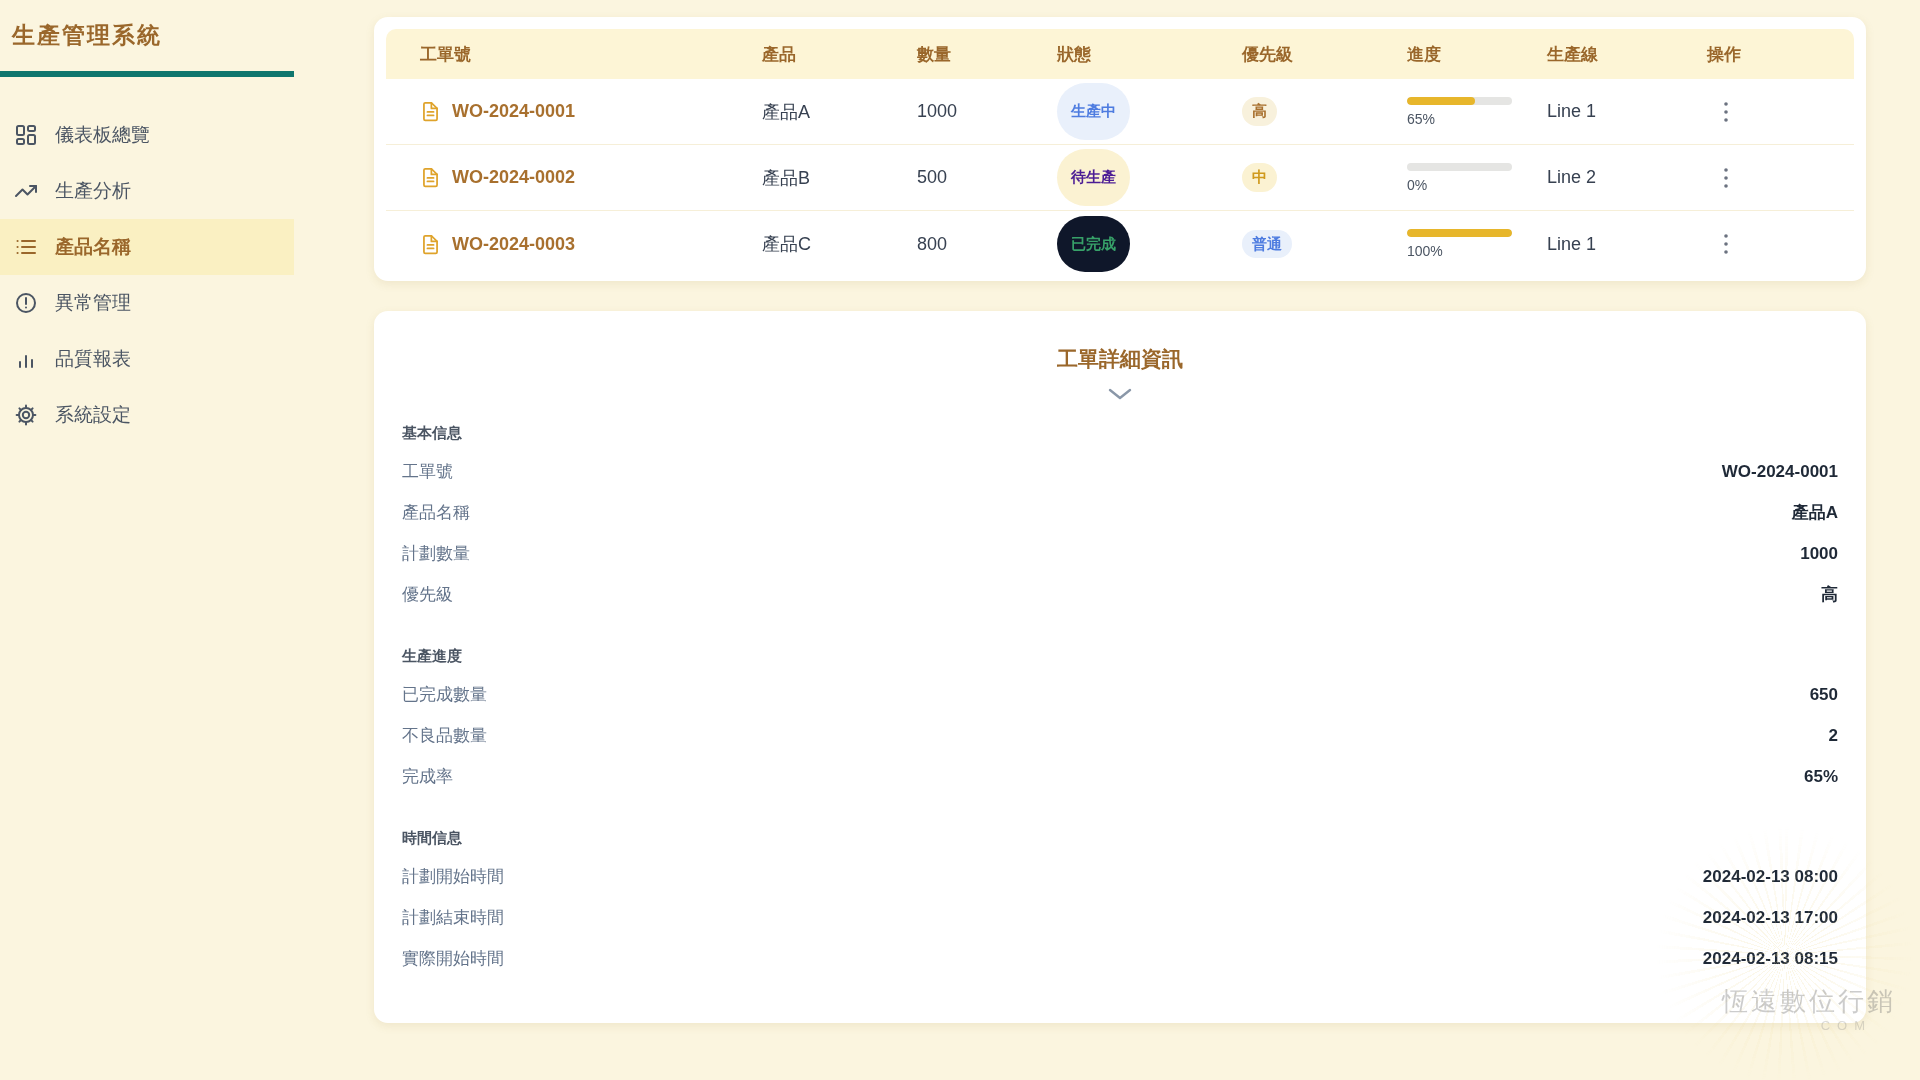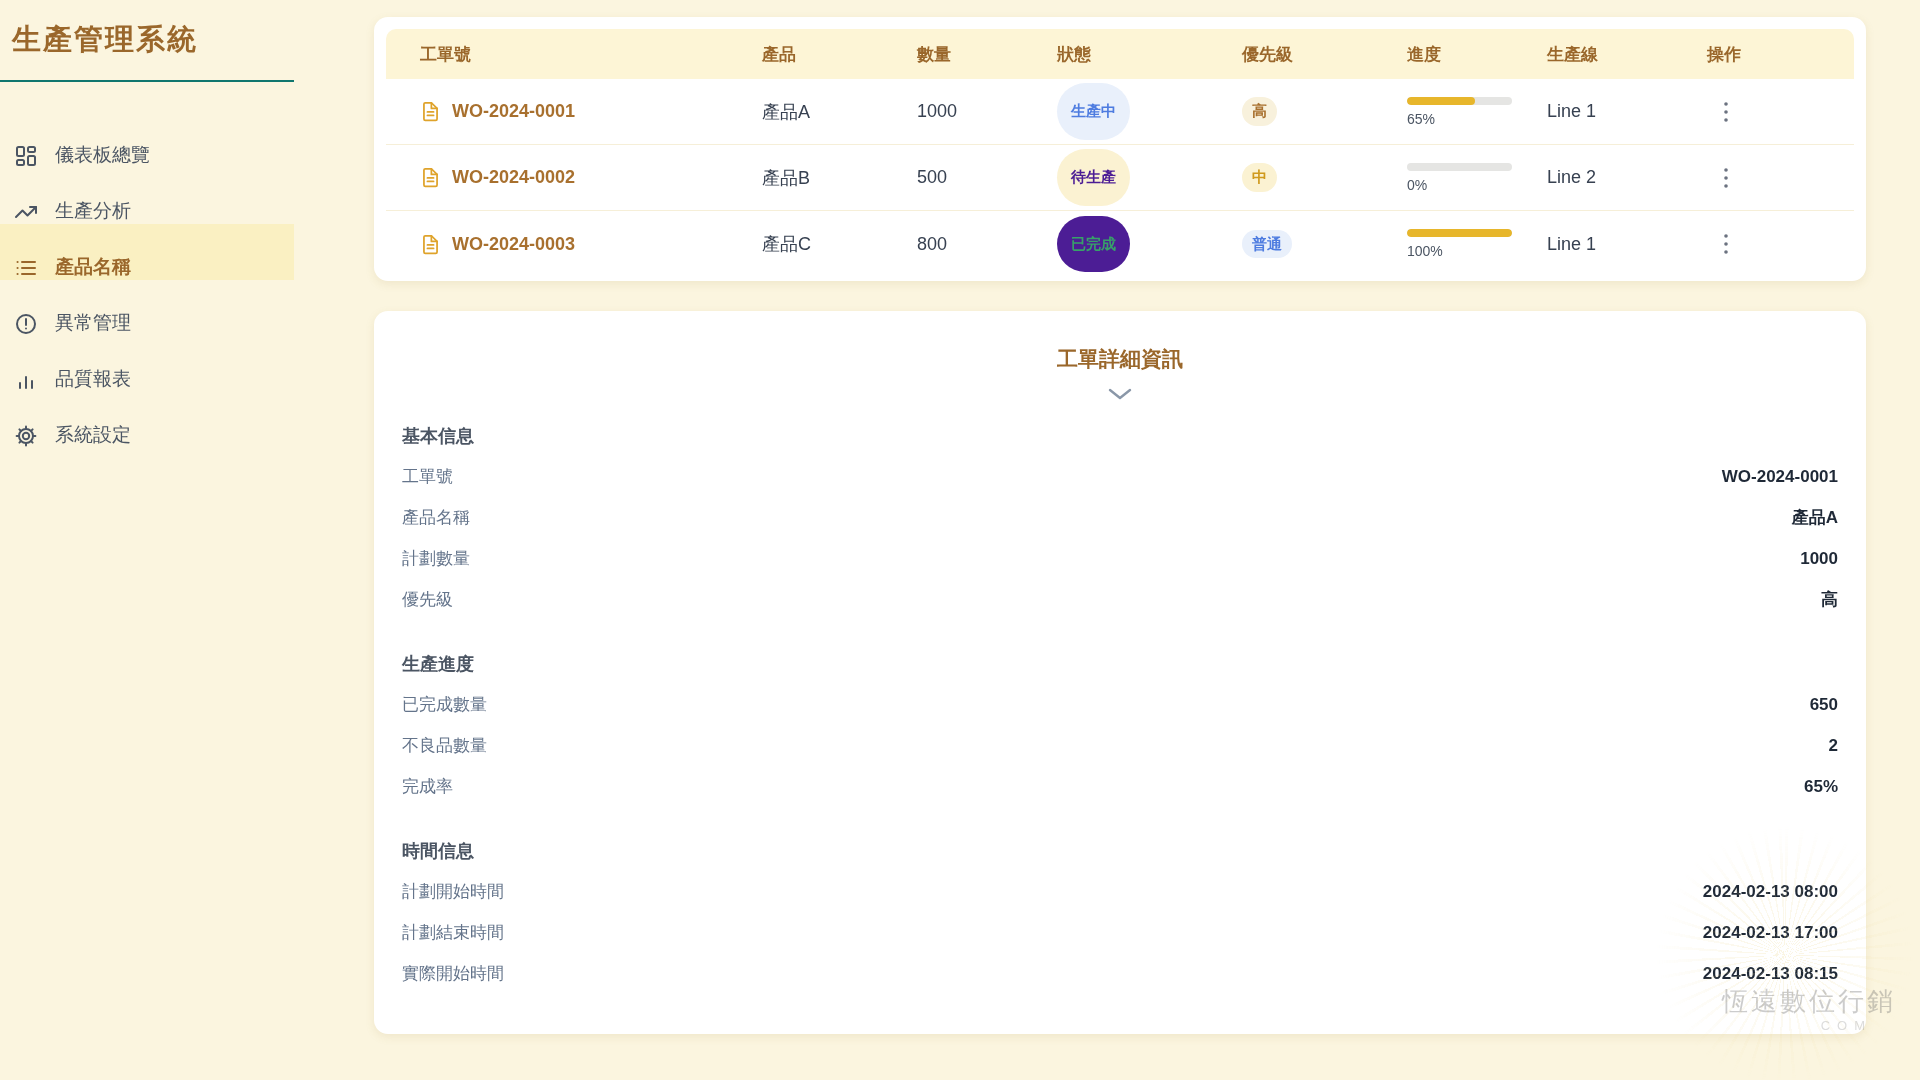--- a/index.html
+++ b/index.html
@@ -12,28 +12,28 @@
     overflow: hidden;
     position: relative;
   }
   
   .sidebar {
     position: fixed; left:0; top:0; width:294px; height:1080px;
     background: #FBF5DF;
     z-index: 2;
   }
   .app-title {
-    font-size: 29px; font-weight: 700; color:#9A672B;
+    font-size: 23px; font-weight: 700; color:#9A672B;
     letter-spacing: 2px;
     padding: 20px 10px 20px 12px;
-    border-bottom: 2px solid #0f766e;
+    border-bottom: 6px solid #0f766e;
   }
   .nav { margin-top: 30px; }
   .nav-item {
-    height: 56px; display:flex; align-items:flex-end; gap:17px;
+    height: 56px; display:flex; align-items:center; gap:17px;
     padding-left: 14px; cursor:pointer;
     color:#4B5563; font-size: 19px;
   }
   .nav-item svg { flex: 0 0 auto; }
   .nav-item.active { background:#FAF0C2; color:#9A672B; font-weight:700; }
   
   .main { margin-left: 294px; padding: 17px 54px 0 80px; position:relative; z-index:1; }
   .card {
     background:#FFFFFF; border-radius: 14px;
     box-shadow: 0 3px 10px rgba(160,130,60,0.12);
@@ -59,42 +59,42 @@
   .td { padding: 0 16px; font-size: 18px; color:#374151; }
   .td:first-child { padding-left: 34px; }
   .order-cell { display:flex; align-items:center; gap:11px; }
   .order-no { color:#A8702E; font-weight: 600; }
   .badge {
     display:inline-block; padding: 20px 14px; border-radius: 999px;
     font-size: 15px; font-weight: 700; line-height: 1.1;
   }
   .st-inprogress { color:#4E7CE0; background:#E9F0FB; }
   .st-pending    { color:#4c1d95; background:#FBF2D2; }
-  .st-completed  { color:#37A169; background:#4c1d95; }
+  .st-completed  { color:#37A169; background:#0f172a; }
   .pr-high   { color:#A8702E; background:#F8F1DC; padding:6px 10px; }
   .pr-medium { color:#D09A1E; background:#FBF2D2; padding:6px 10px; }
   .pr-normal { color:#4E7CE0; background:#E9F0FB; padding:6px 10px; }
   .bar { width:105px; height:8px; border-radius:4px; background:#E5E5E3; overflow:hidden; }
   .fill { height:100%; border-radius:4px; background:#E7B62B; }
   .pct { font-size:14px; color:#4B5563; margin-top:6px; }
   .kebab {
     background:none; border:none; cursor:pointer; padding:6px 8px;
     display:inline-flex; margin-left: 8px;
   }
   
   .detail-card { padding: 34px 28px 40px 28px; min-height: 712px; position:relative; }
   .detail-title {
     text-align:center; color:#9A672B; font-size: 21px; font-weight: 700;
   }
   .collapse-btn {
     display:block; margin: 14px auto 0 auto; background:none; border:none; cursor:pointer;
   }
   .sections { margin-top: 20px; }
   .section-heading {
-    font-size: 18px; font-weight: 700; color:#4B5563;
+    font-size: 15px; font-weight: 700; color:#4B5563;
     margin: 32px 0 8px 0;
   }
   .sections .section:first-child .section-heading { margin-top: 12px; }
   .drow { display:flex; justify-content:space-between; align-items:center; padding: 9px 0; }
   .dlabel { color:#64748B; font-size: 17px; }
   .dvalue { color:#1F2937; font-weight: 600; font-size: 17px; }
   
   .watermark { position:absolute; z-index: 5; pointer-events:none; }
   .sunburst {
     left: 1650px; top: 820px; width: 270px; height: 270px; border-radius: 50%;

